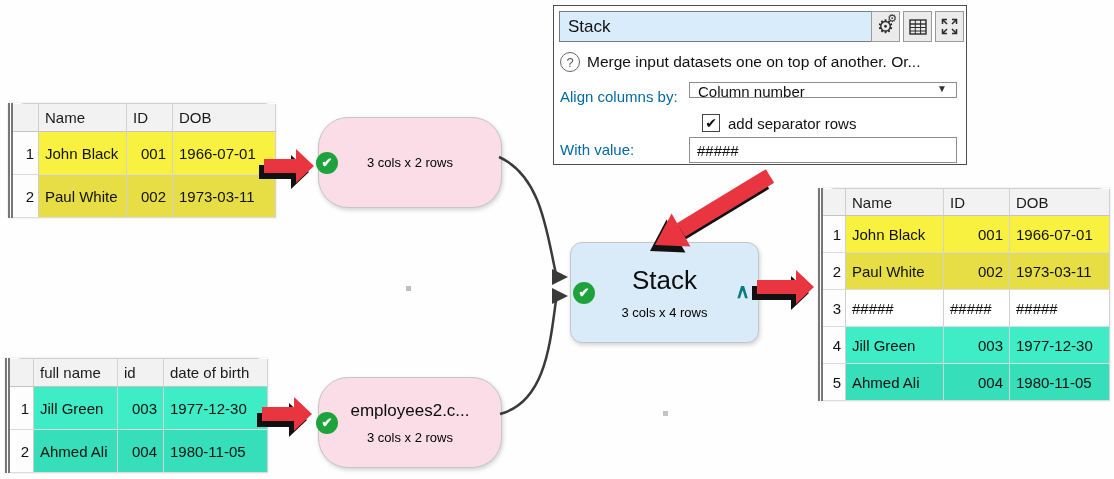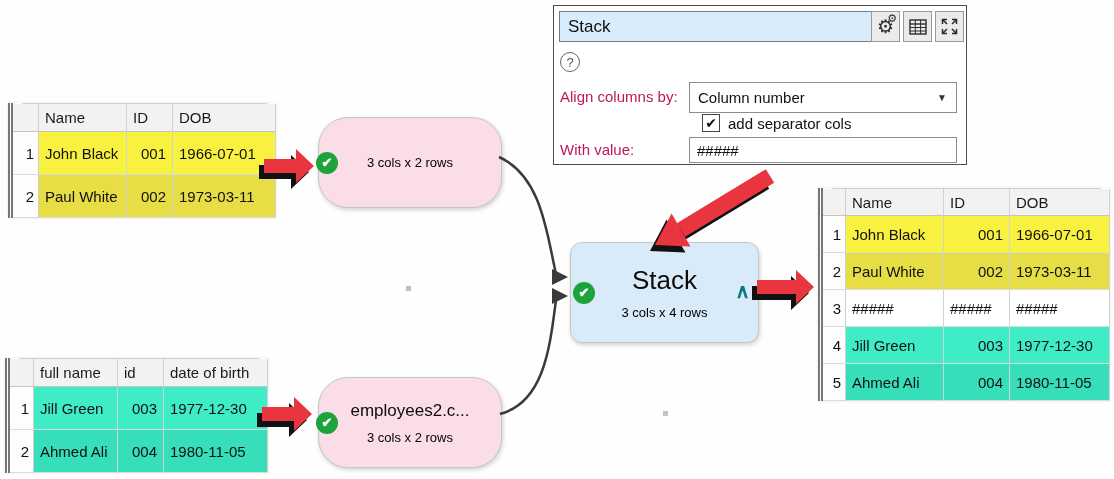--- a/index.html
+++ b/index.html
@@ -47,25 +47,25 @@
          border:1px solid #7a7a7a;font-family:"Liberation Sans",sans-serif;font-size:17px;padding:0 8px;color:#111;}
   .icon-btn{position:absolute;top:5px;width:29px;height:31px;background:#ebebeb;border:1px solid #9a9a9a;
          display:flex;align-items:center;justify-content:center;box-sizing:border-box;}
   #btn-gear{left:317px;} #btn-table{left:349px;} #btn-expand{left:381px;}
   .gear-main{font-size:19px;line-height:1;color:#2b2b2b;}
   .gear-small{position:absolute;top:1px;right:2px;font-size:11px;line-height:1;color:#2b2b2b;}
   .help-row{position:absolute;left:6px;top:46px;display:flex;align-items:center;gap:7px;}
   .q-icon{width:20px;height:20px;border:1.5px solid #666;border-radius:50%;display:flex;align-items:center;
           justify-content:center;font-size:13px;color:#555;box-sizing:border-box;}
   .help-text{font-size:15.5px;color:#101010;}
-  .plabel{position:absolute;font-size:15px;color:#be185d;}
+  .plabel{position:absolute;font-size:15px;color:#0369a1;}
   #align-label{left:6px;top:82px;}
   #with-label{left:6px;top:135px;}
-  #align-select{position:absolute;left:135px;top:76px;width:268px;height:31px;border:1px solid #8d8d8d;
-          background:#fff;display:flex;align-items:center;padding:0 8px;font-size:15px;box-sizing:border-box;}
+  #align-select{position:absolute;left:135px;top:76px;width:268px;height:16px;border:1px solid #8d8d8d;
+          background:#fff;display:flex;padding:0 8px;font-size:15px;box-sizing:border-box;}
   #align-arrow{position:absolute;right:9px;font-size:10px;color:#333;}
   #cb-row{position:absolute;left:148px;top:108px;display:flex;align-items:center;gap:8px;}
   #cb-box{width:16px;height:16px;border:1px solid #444;background:#fff;display:flex;align-items:center;
           justify-content:center;font-size:14px;color:#0d0d0d;}
   #cb-label{font-size:15px;}
   #with-input{position:absolute;left:135px;top:131px;width:268px;height:26px;border:1px solid #8d8d8d;
           font-family:"Liberation Sans",sans-serif;font-size:15px;padding:0 7px;box-sizing:border-box;color:#111;}
 
   
   #wires{position:absolute;left:0;top:0;width:1114px;height:479px;z-index:4;pointer-events:none;}
@@ -196,31 +196,32 @@
           <path d="M6,6 L1.5,1.5 M1.5,6 V1.5 H6"></path>
           <path d="M11,6 L15.5,1.5 M11,1.5 H15.5 V6"></path>
           <path d="M6,11 L1.5,15.5 M1.5,11 V15.5 H6"></path>
           <path d="M11,11 L15.5,15.5 M15.5,11 V15.5 H11"></path>
         </g>
       </svg>
     </div>
 
     <div class="help-row">
       <span class="q-icon">?</span>
+      <span class="help-text">Merge input datasets one on top of another. Or...</span>
     </div>
 
     <span class="plabel" id="align-label">Align columns by:</span>
     <div id="align-select">
       <span>Column number</span>
       <span id="align-arrow">▼</span>
     </div>
 
     <div id="cb-row">
       <span id="cb-box">✔</span>
-      <span id="cb-label">add separator cols</span>
+      <span id="cb-label">add separator rows</span>
     </div>
 
     <span class="plabel" id="with-label">With value:</span>
     <input id="with-input" value="#####" style="">
   </div>
 
   <svg id="wires" viewBox="0 0 1114 479">
 
     <rect x="406" y="286" width="5" height="5" fill="#bfbfbf"></rect>
     <rect x="663" y="411" width="5" height="5" fill="#c4c4c4"></rect>

